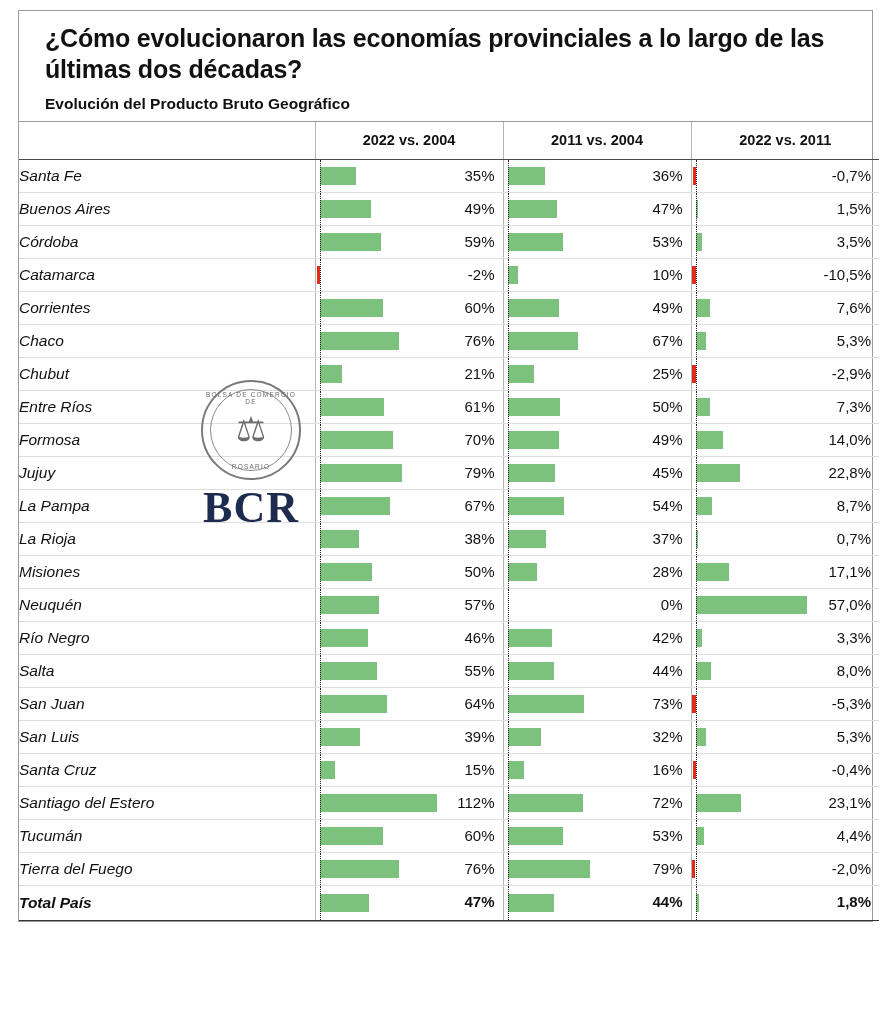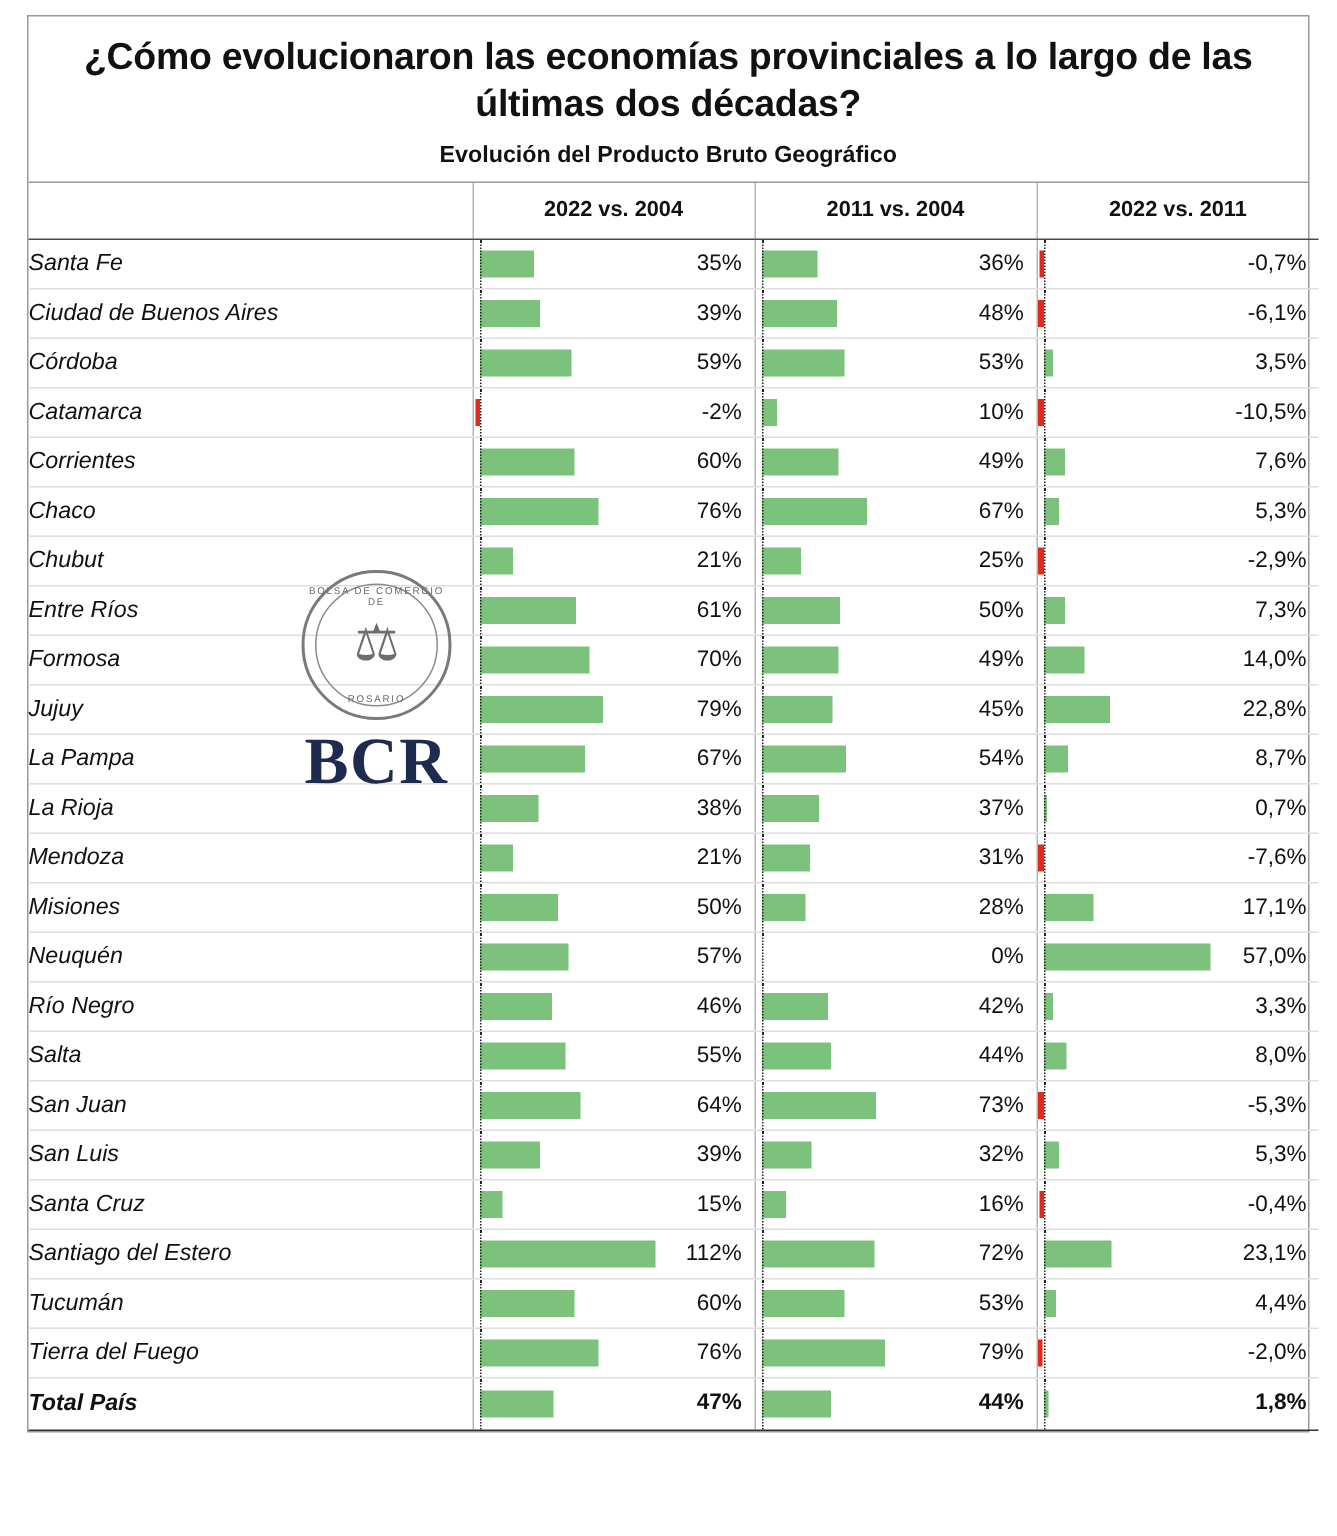--- a/index.html
+++ b/index.html
@@ -21,21 +21,20 @@
     padding: 10px 18px 0 18px;
     position: relative;
   }
   .card {
     border: 1px solid #9a9a9a;
     box-sizing: border-box;
     width: 100%;
   }
   .title-block {
     padding: 12px 26px 8px 26px;
-    text-align: center;
     border-bottom: 1px solid #9a9a9a;
   }
   .title {
     font-size: 25px;
     font-weight: bold;
     line-height: 1.25;
     color: #111111;
     letter-spacing: -0.2px;
   }
   .subtitle {
@@ -228,246 +227,246 @@
             </td>
             <td class="cell">
               <div class="barwrap">
                 <div class="bar neg" style="left: 1.5px; width: 2.5px;"></div>
                 <div class="zeroline" style="left: 4px;"></div>
                 <div class="val">-0,7%</div>
               </div>
             </td>
           </tr>
           <tr>
-            <td class="row-name">Ciudad de Buenos Aires</td>
-            <td class="cell">
-              <div class="barwrap">
-                <div class="bar" style="left: 4px; width: 40.95px;"></div>
-                <div class="zeroline" style="left: 4px;"></div>
-                <div class="val">39%</div>
-              </div>
-            </td>
-            <td class="cell">
-              <div class="barwrap">
-                <div class="bar" style="left: 4px; width: 50.4px;"></div>
-                <div class="zeroline" style="left: 4px;"></div>
-                <div class="val">48%</div>
+            <td class="row-name">Buenos Aires</td>
+            <td class="cell">
+              <div class="barwrap">
+                <div class="bar" style="left: 4px; width: 51.45px;"></div>
+                <div class="zeroline" style="left: 4px;"></div>
+                <div class="val">49%</div>
+              </div>
+            </td>
+            <td class="cell">
+              <div class="barwrap">
+                <div class="bar" style="left: 4px; width: 49.35px;"></div>
+                <div class="zeroline" style="left: 4px;"></div>
+                <div class="val">47%</div>
+              </div>
+            </td>
+            <td class="cell">
+              <div class="barwrap">
+                <div class="bar" style="left: 4px; width: 2.925px;"></div>
+                <div class="zeroline" style="left: 4px;"></div>
+                <div class="val">1,5%</div>
+              </div>
+            </td>
+          </tr>
+          <tr>
+            <td class="row-name">Córdoba</td>
+            <td class="cell">
+              <div class="barwrap">
+                <div class="bar" style="left: 4px; width: 61.95px;"></div>
+                <div class="zeroline" style="left: 4px;"></div>
+                <div class="val">59%</div>
+              </div>
+            </td>
+            <td class="cell">
+              <div class="barwrap">
+                <div class="bar" style="left: 4px; width: 55.65px;"></div>
+                <div class="zeroline" style="left: 4px;"></div>
+                <div class="val">53%</div>
+              </div>
+            </td>
+            <td class="cell">
+              <div class="barwrap">
+                <div class="bar" style="left: 4px; width: 6.825px;"></div>
+                <div class="zeroline" style="left: 4px;"></div>
+                <div class="val">3,5%</div>
+              </div>
+            </td>
+          </tr>
+          <tr>
+            <td class="row-name">Catamarca</td>
+            <td class="cell">
+              <div class="barwrap">
+                <div class="bar neg" style="left: 1.5px; width: 2.5px;"></div>
+                <div class="zeroline" style="left: 4px;"></div>
+                <div class="val">-2%</div>
+              </div>
+            </td>
+            <td class="cell">
+              <div class="barwrap">
+                <div class="bar" style="left: 4px; width: 10.5px;"></div>
+                <div class="zeroline" style="left: 4px;"></div>
+                <div class="val">10%</div>
               </div>
             </td>
             <td class="cell">
               <div class="barwrap">
                 <div class="bar neg" style="left: 0px; width: 4px;"></div>
                 <div class="zeroline" style="left: 4px;"></div>
-                <div class="val">-6,1%</div>
-              </div>
-            </td>
-          </tr>
-          <tr>
-            <td class="row-name">Córdoba</td>
-            <td class="cell">
-              <div class="barwrap">
-                <div class="bar" style="left: 4px; width: 61.95px;"></div>
-                <div class="zeroline" style="left: 4px;"></div>
-                <div class="val">59%</div>
-              </div>
-            </td>
-            <td class="cell">
-              <div class="barwrap">
-                <div class="bar" style="left: 4px; width: 55.65px;"></div>
-                <div class="zeroline" style="left: 4px;"></div>
-                <div class="val">53%</div>
-              </div>
-            </td>
-            <td class="cell">
-              <div class="barwrap">
-                <div class="bar" style="left: 4px; width: 6.825px;"></div>
-                <div class="zeroline" style="left: 4px;"></div>
-                <div class="val">3,5%</div>
-              </div>
-            </td>
-          </tr>
-          <tr>
-            <td class="row-name">Catamarca</td>
-            <td class="cell">
-              <div class="barwrap">
-                <div class="bar neg" style="left: 1.5px; width: 2.5px;"></div>
-                <div class="zeroline" style="left: 4px;"></div>
-                <div class="val">-2%</div>
-              </div>
-            </td>
-            <td class="cell">
-              <div class="barwrap">
-                <div class="bar" style="left: 4px; width: 10.5px;"></div>
-                <div class="zeroline" style="left: 4px;"></div>
-                <div class="val">10%</div>
+                <div class="val">-10,5%</div>
+              </div>
+            </td>
+          </tr>
+          <tr>
+            <td class="row-name">Corrientes</td>
+            <td class="cell">
+              <div class="barwrap">
+                <div class="bar" style="left: 4px; width: 63px;"></div>
+                <div class="zeroline" style="left: 4px;"></div>
+                <div class="val">60%</div>
+              </div>
+            </td>
+            <td class="cell">
+              <div class="barwrap">
+                <div class="bar" style="left: 4px; width: 51.45px;"></div>
+                <div class="zeroline" style="left: 4px;"></div>
+                <div class="val">49%</div>
+              </div>
+            </td>
+            <td class="cell">
+              <div class="barwrap">
+                <div class="bar" style="left: 4px; width: 14.82px;"></div>
+                <div class="zeroline" style="left: 4px;"></div>
+                <div class="val">7,6%</div>
+              </div>
+            </td>
+          </tr>
+          <tr>
+            <td class="row-name">Chaco</td>
+            <td class="cell">
+              <div class="barwrap">
+                <div class="bar" style="left: 4px; width: 79.8px;"></div>
+                <div class="zeroline" style="left: 4px;"></div>
+                <div class="val">76%</div>
+              </div>
+            </td>
+            <td class="cell">
+              <div class="barwrap">
+                <div class="bar" style="left: 4px; width: 70.35px;"></div>
+                <div class="zeroline" style="left: 4px;"></div>
+                <div class="val">67%</div>
+              </div>
+            </td>
+            <td class="cell">
+              <div class="barwrap">
+                <div class="bar" style="left: 4px; width: 10.335px;"></div>
+                <div class="zeroline" style="left: 4px;"></div>
+                <div class="val">5,3%</div>
+              </div>
+            </td>
+          </tr>
+          <tr>
+            <td class="row-name">Chubut</td>
+            <td class="cell">
+              <div class="barwrap">
+                <div class="bar" style="left: 4px; width: 22.05px;"></div>
+                <div class="zeroline" style="left: 4px;"></div>
+                <div class="val">21%</div>
+              </div>
+            </td>
+            <td class="cell">
+              <div class="barwrap">
+                <div class="bar" style="left: 4px; width: 26.25px;"></div>
+                <div class="zeroline" style="left: 4px;"></div>
+                <div class="val">25%</div>
               </div>
             </td>
             <td class="cell">
               <div class="barwrap">
                 <div class="bar neg" style="left: 0px; width: 4px;"></div>
                 <div class="zeroline" style="left: 4px;"></div>
-                <div class="val">-10,5%</div>
-              </div>
-            </td>
-          </tr>
-          <tr>
-            <td class="row-name">Corrientes</td>
-            <td class="cell">
-              <div class="barwrap">
-                <div class="bar" style="left: 4px; width: 63px;"></div>
-                <div class="zeroline" style="left: 4px;"></div>
-                <div class="val">60%</div>
+                <div class="val">-2,9%</div>
+              </div>
+            </td>
+          </tr>
+          <tr>
+            <td class="row-name">Entre Ríos</td>
+            <td class="cell">
+              <div class="barwrap">
+                <div class="bar" style="left: 4px; width: 64.05px;"></div>
+                <div class="zeroline" style="left: 4px;"></div>
+                <div class="val">61%</div>
+              </div>
+            </td>
+            <td class="cell">
+              <div class="barwrap">
+                <div class="bar" style="left: 4px; width: 52.5px;"></div>
+                <div class="zeroline" style="left: 4px;"></div>
+                <div class="val">50%</div>
+              </div>
+            </td>
+            <td class="cell">
+              <div class="barwrap">
+                <div class="bar" style="left: 4px; width: 14.235px;"></div>
+                <div class="zeroline" style="left: 4px;"></div>
+                <div class="val">7,3%</div>
+              </div>
+            </td>
+          </tr>
+          <tr>
+            <td class="row-name">Formosa</td>
+            <td class="cell">
+              <div class="barwrap">
+                <div class="bar" style="left: 4px; width: 73.5px;"></div>
+                <div class="zeroline" style="left: 4px;"></div>
+                <div class="val">70%</div>
               </div>
             </td>
             <td class="cell">
               <div class="barwrap">
                 <div class="bar" style="left: 4px; width: 51.45px;"></div>
                 <div class="zeroline" style="left: 4px;"></div>
                 <div class="val">49%</div>
               </div>
             </td>
             <td class="cell">
               <div class="barwrap">
-                <div class="bar" style="left: 4px; width: 14.82px;"></div>
-                <div class="zeroline" style="left: 4px;"></div>
-                <div class="val">7,6%</div>
-              </div>
-            </td>
-          </tr>
-          <tr>
-            <td class="row-name">Chaco</td>
-            <td class="cell">
-              <div class="barwrap">
-                <div class="bar" style="left: 4px; width: 79.8px;"></div>
-                <div class="zeroline" style="left: 4px;"></div>
-                <div class="val">76%</div>
-              </div>
-            </td>
+                <div class="bar" style="left: 4px; width: 27.3px;"></div>
+                <div class="zeroline" style="left: 4px;"></div>
+                <div class="val">14,0%</div>
+              </div>
+            </td>
+          </tr>
+          <tr>
+            <td class="row-name">Jujuy</td>
+            <td class="cell">
+              <div class="barwrap">
+                <div class="bar" style="left: 4px; width: 82.95px;"></div>
+                <div class="zeroline" style="left: 4px;"></div>
+                <div class="val">79%</div>
+              </div>
+            </td>
+            <td class="cell">
+              <div class="barwrap">
+                <div class="bar" style="left: 4px; width: 47.25px;"></div>
+                <div class="zeroline" style="left: 4px;"></div>
+                <div class="val">45%</div>
+              </div>
+            </td>
+            <td class="cell">
+              <div class="barwrap">
+                <div class="bar" style="left: 4px; width: 44.46px;"></div>
+                <div class="zeroline" style="left: 4px;"></div>
+                <div class="val">22,8%</div>
+              </div>
+            </td>
+          </tr>
+          <tr>
+            <td class="row-name">La Pampa</td>
             <td class="cell">
               <div class="barwrap">
                 <div class="bar" style="left: 4px; width: 70.35px;"></div>
                 <div class="zeroline" style="left: 4px;"></div>
                 <div class="val">67%</div>
               </div>
             </td>
             <td class="cell">
               <div class="barwrap">
-                <div class="bar" style="left: 4px; width: 10.335px;"></div>
-                <div class="zeroline" style="left: 4px;"></div>
-                <div class="val">5,3%</div>
-              </div>
-            </td>
-          </tr>
-          <tr>
-            <td class="row-name">Chubut</td>
-            <td class="cell">
-              <div class="barwrap">
-                <div class="bar" style="left: 4px; width: 22.05px;"></div>
-                <div class="zeroline" style="left: 4px;"></div>
-                <div class="val">21%</div>
-              </div>
-            </td>
-            <td class="cell">
-              <div class="barwrap">
-                <div class="bar" style="left: 4px; width: 26.25px;"></div>
-                <div class="zeroline" style="left: 4px;"></div>
-                <div class="val">25%</div>
-              </div>
-            </td>
-            <td class="cell">
-              <div class="barwrap">
-                <div class="bar neg" style="left: 0px; width: 4px;"></div>
-                <div class="zeroline" style="left: 4px;"></div>
-                <div class="val">-2,9%</div>
-              </div>
-            </td>
-          </tr>
-          <tr>
-            <td class="row-name">Entre Ríos</td>
-            <td class="cell">
-              <div class="barwrap">
-                <div class="bar" style="left: 4px; width: 64.05px;"></div>
-                <div class="zeroline" style="left: 4px;"></div>
-                <div class="val">61%</div>
-              </div>
-            </td>
-            <td class="cell">
-              <div class="barwrap">
-                <div class="bar" style="left: 4px; width: 52.5px;"></div>
-                <div class="zeroline" style="left: 4px;"></div>
-                <div class="val">50%</div>
-              </div>
-            </td>
-            <td class="cell">
-              <div class="barwrap">
-                <div class="bar" style="left: 4px; width: 14.235px;"></div>
-                <div class="zeroline" style="left: 4px;"></div>
-                <div class="val">7,3%</div>
-              </div>
-            </td>
-          </tr>
-          <tr>
-            <td class="row-name">Formosa</td>
-            <td class="cell">
-              <div class="barwrap">
-                <div class="bar" style="left: 4px; width: 73.5px;"></div>
-                <div class="zeroline" style="left: 4px;"></div>
-                <div class="val">70%</div>
-              </div>
-            </td>
-            <td class="cell">
-              <div class="barwrap">
-                <div class="bar" style="left: 4px; width: 51.45px;"></div>
-                <div class="zeroline" style="left: 4px;"></div>
-                <div class="val">49%</div>
-              </div>
-            </td>
-            <td class="cell">
-              <div class="barwrap">
-                <div class="bar" style="left: 4px; width: 27.3px;"></div>
-                <div class="zeroline" style="left: 4px;"></div>
-                <div class="val">14,0%</div>
-              </div>
-            </td>
-          </tr>
-          <tr>
-            <td class="row-name">Jujuy</td>
-            <td class="cell">
-              <div class="barwrap">
-                <div class="bar" style="left: 4px; width: 82.95px;"></div>
-                <div class="zeroline" style="left: 4px;"></div>
-                <div class="val">79%</div>
-              </div>
-            </td>
-            <td class="cell">
-              <div class="barwrap">
-                <div class="bar" style="left: 4px; width: 47.25px;"></div>
-                <div class="zeroline" style="left: 4px;"></div>
-                <div class="val">45%</div>
-              </div>
-            </td>
-            <td class="cell">
-              <div class="barwrap">
-                <div class="bar" style="left: 4px; width: 44.46px;"></div>
-                <div class="zeroline" style="left: 4px;"></div>
-                <div class="val">22,8%</div>
-              </div>
-            </td>
-          </tr>
-          <tr>
-            <td class="row-name">La Pampa</td>
-            <td class="cell">
-              <div class="barwrap">
-                <div class="bar" style="left: 4px; width: 70.35px;"></div>
-                <div class="zeroline" style="left: 4px;"></div>
-                <div class="val">67%</div>
-              </div>
-            </td>
-            <td class="cell">
-              <div class="barwrap">
                 <div class="bar" style="left: 4px; width: 56.7px;"></div>
                 <div class="zeroline" style="left: 4px;"></div>
                 <div class="val">54%</div>
               </div>
             </td>
             <td class="cell">
               <div class="barwrap">
                 <div class="bar" style="left: 4px; width: 16.965px;"></div>
                 <div class="zeroline" style="left: 4px;"></div>
                 <div class="val">8,7%</div>
@@ -488,44 +487,20 @@
                 <div class="bar" style="left: 4px; width: 38.85px;"></div>
                 <div class="zeroline" style="left: 4px;"></div>
                 <div class="val">37%</div>
               </div>
             </td>
             <td class="cell">
               <div class="barwrap">
                 <div class="bar" style="left: 4px; width: 2.5px;"></div>
                 <div class="zeroline" style="left: 4px;"></div>
                 <div class="val">0,7%</div>
-              </div>
-            </td>
-          </tr>
-          <tr>
-            <td class="row-name">Mendoza</td>
-            <td class="cell">
-              <div class="barwrap">
-                <div class="bar" style="left: 4px; width: 22.05px;"></div>
-                <div class="zeroline" style="left: 4px;"></div>
-                <div class="val">21%</div>
-              </div>
-            </td>
-            <td class="cell">
-              <div class="barwrap">
-                <div class="bar" style="left: 4px; width: 32.55px;"></div>
-                <div class="zeroline" style="left: 4px;"></div>
-                <div class="val">31%</div>
-              </div>
-            </td>
-            <td class="cell">
-              <div class="barwrap">
-                <div class="bar neg" style="left: 0px; width: 4px;"></div>
-                <div class="zeroline" style="left: 4px;"></div>
-                <div class="val">-7,6%</div>
               </div>
             </td>
           </tr>
           <tr>
             <td class="row-name">Misiones</td>
             <td class="cell">
               <div class="barwrap">
                 <div class="bar" style="left: 4px; width: 52.5px;"></div>
                 <div class="zeroline" style="left: 4px;"></div>
                 <div class="val">50%</div>

